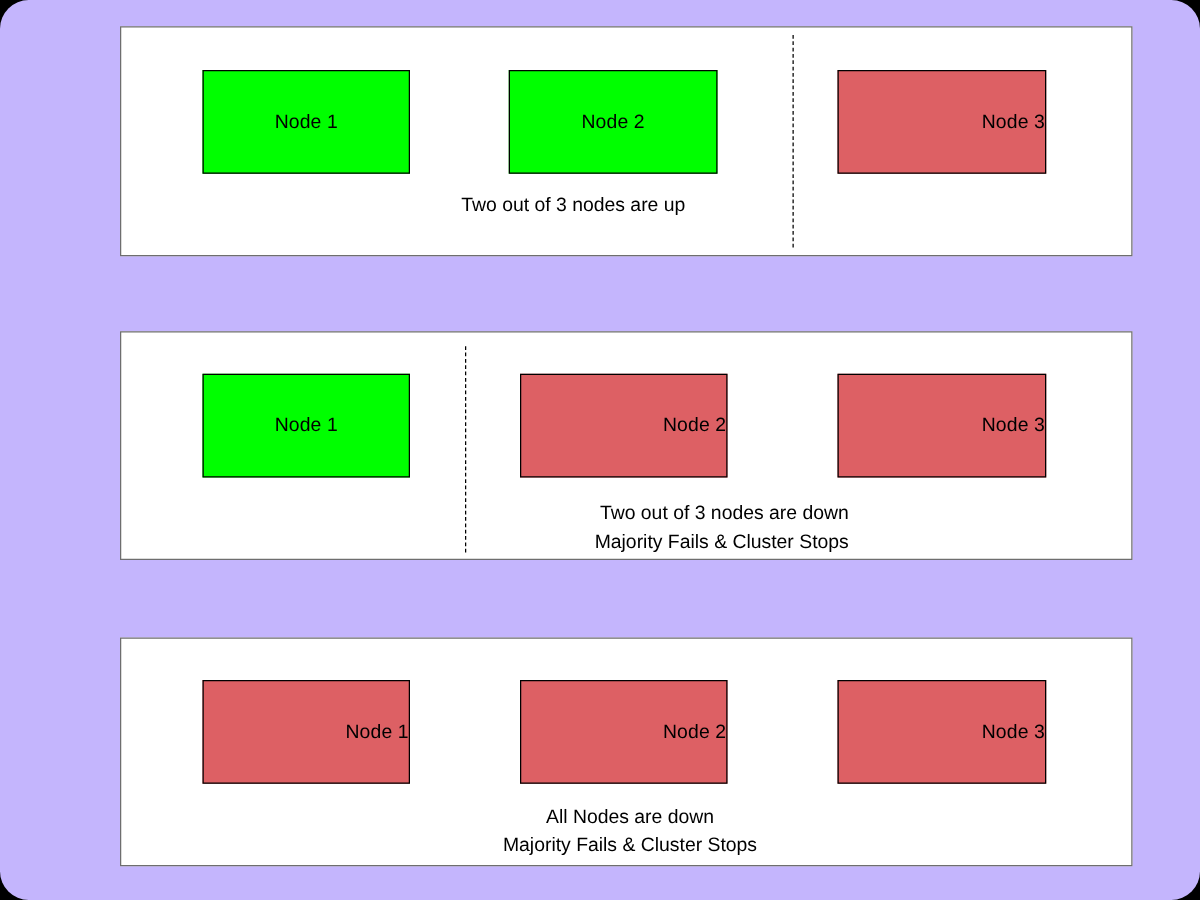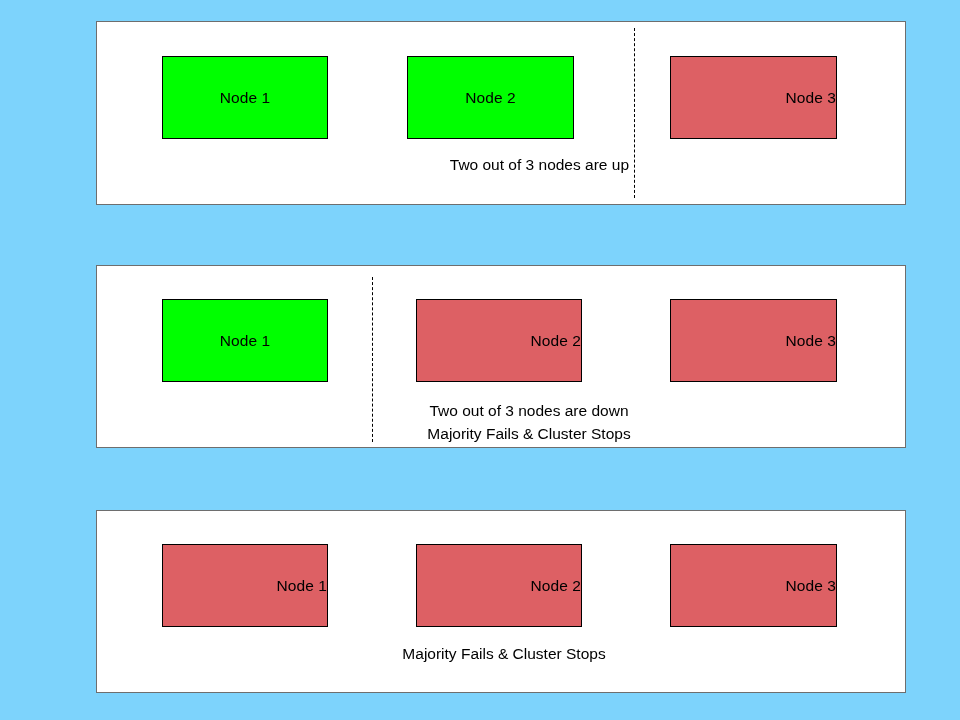--- a/index.html
+++ b/index.html
@@ -14,21 +14,22 @@
     overflow: hidden;
     font-family: "Liberation Sans", sans-serif;
   }
 
   .canvas {
     position: absolute;
     left: 0;
     top: 0;
     width: 960px;
     height: 720px;
-    background: #7dd3fc;
+    background: #c4b5fd;
+    border-radius: 23px;
   }
 
   
   .panel {
     position: absolute;
     background: #ffffff;
     border: 1px solid #6e6e6e;
     box-sizing: border-box;
   }
   #panel-1 { left: 96px;  top: 21px;  width: 810px; height: 184px; }
@@ -77,22 +78,22 @@
   
   .caption {
     position: absolute;
     font-size: 15.5px;
     line-height: 23px;
     color: #000000;
     white-space: nowrap;
   }
   .caption .line { display: block; }
 
-  #p1-caption { left: 272px; top: 131px; text-align: right; width: 260px; }
-  #p2-caption { left: 282px; top: 133px; text-align: center;   width: 300px; }
+  #p1-caption { left: 272px; top: 131px; text-align: left; width: 260px; }
+  #p2-caption { left: 282px; top: 133px; text-align: right;   width: 300px; }
   #p3-caption { left: 282px; top: 131px; text-align: center; width: 250px; }
 </style>
 </head>
 <body>
 
 <div class="canvas">
 
   <div class="panel" id="panel-1">
 
     <div class="node-box node-up" id="p1-node-1">
@@ -144,17 +145,18 @@
 
     <div class="node-box node-down" id="p3-node-2">
       <span>Node 2</span>
     </div>
 
     <div class="node-box node-down" id="p3-node-3">
       <span>Node 3</span>
     </div>
 
     <div class="caption" id="p3-caption">
+      <span class="line">All Nodes are down</span>
       <span class="line">Majority Fails &amp; Cluster Stops</span>
     </div>
   </div>
 
 </div>
 
 </body></html>

